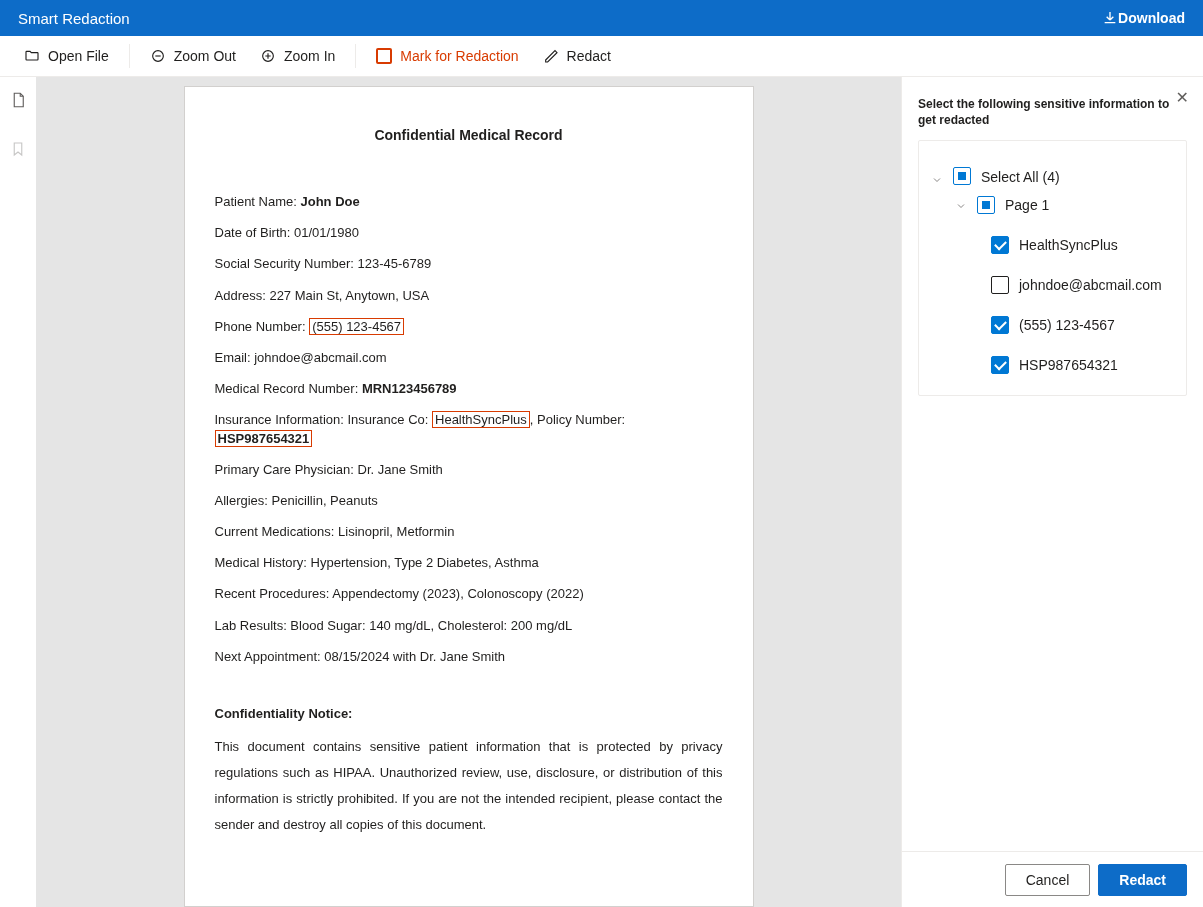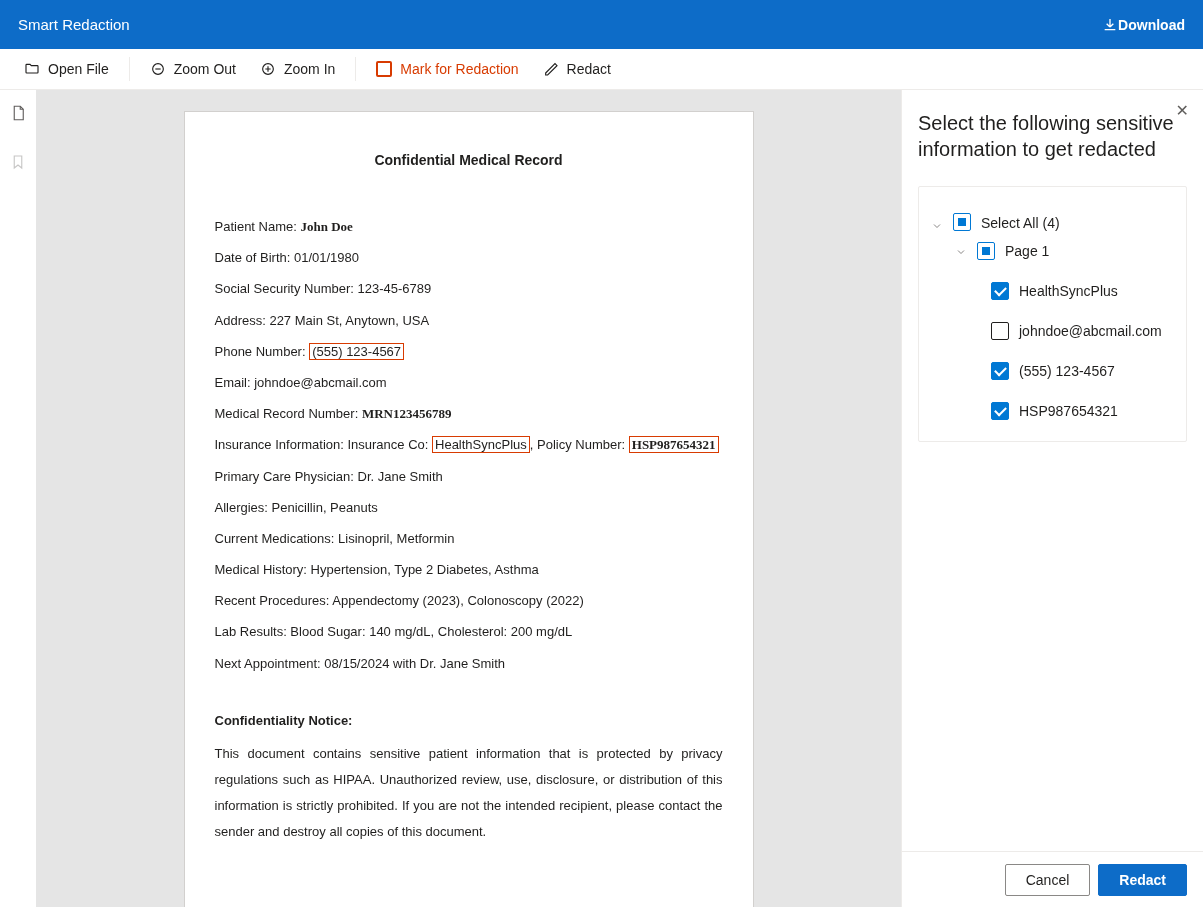--- a/index.html
+++ b/index.html
@@ -1,51 +1,51 @@
 <!DOCTYPE html>
 <html><head>
 <meta charset="utf-8">
 <style>
   * { box-sizing: border-box; }
   html, body { margin:0; padding:0; height:100%; font-family: "Segoe UI", Arial, sans-serif; font-size:14px; color:#201f1e; }
   body { display:flex; flex-direction:column; width:1203px; height:907px; overflow:hidden; background:#fff; }
 
   
-  .header { background:#0d6cc8; color:#fff; height:49px; display:flex; align-items:center; justify-content:space-between; padding:0 18px; }
+  .header { background:#0d6cc8; color:#fff; height:36px; display:flex; align-items:center; justify-content:space-between; padding:0 18px; }
   .header-title { font-size:15px; font-weight:400; }
   .download-btn { display:flex; align-items:center; cursor:pointer; font-weight:600; }
   .download-btn svg { width:16px; height:16px; stroke:#fff; fill:none; stroke-width:2; }
 
   
   .toolbar { height:41px; background:#fff; border-bottom:1px solid #edebe9; display:flex; align-items:center; padding:0 14px; gap:4px; }
   .tool-btn { display:flex; align-items:center; gap:8px; height:32px; padding:0 10px; cursor:pointer; border:none; background:transparent; font-size:14px; color:#201f1e; }
   .tool-btn svg { width:16px; height:16px; }
   .tool-sep { width:1px; height:24px; background:#edebe9; margin:0 6px; }
   .mark-btn .mark-sq { width:16px;height:16px;border:2px solid #d83b01;border-radius:2px; }
   .mark-btn { color:#d83b01; }
 
   
   .main { flex:1; display:flex; overflow:hidden; }
   .left-rail { width:36px; background:#fff; border-right:0; display:flex; flex-direction:column; align-items:center; padding-top:14px; gap:28px; }
   .left-rail svg { width:18px;height:18px; stroke:#605e5c; fill:none; stroke-width:1.5; }
   .left-rail .inactive { opacity:.35; }
 
   .canvas { flex:1; background:#e5e5e5; border-left:0; border-right:1px solid #edebe9; position:relative; overflow:auto; display:flex; justify-content:center; }
-  .page { width:570px; min-height:810px; background:#fff; border:1px solid #d2d0ce; margin-top:21px; padding:40px 30px 30px 30px; }
+  .page { width:570px; min-height:810px; background:#fff; border:1px solid #d2d0ce; margin-top:9px; padding:40px 30px 30px 30px; }
   .doc-title { text-align:center; font-weight:700; font-size:14px; margin-bottom:50px; }
   .doc-line { font-size:13px; margin-bottom:13px; line-height:1.4; }
-  .doc-line b { font-weight:700;font-family:Liberation Serif, serif; }
+  .doc-line b { font-weight:700; }
   .red-mark { border:1px solid #d83b01; padding:0 2px; }
   .notice-h { font-weight:700; margin-top:40px; margin-bottom:13px; font-size:13px; }
   .notice { font-size:13px; line-height:2.0; text-align:justify; }
 
   
   .panel { width:301px; background:#fff; display:flex; flex-direction:column; }
   .panel-body { flex:1; padding:20px 16px 0 16px; position:relative; }
-  .panel-title { font-size:20px; font-weight:400; line-height:1.3; margin-bottom:24px; }
+  .panel-title { font-size:12px; font-weight:700; line-height:1.3; margin-bottom:12px; }
   .close-x { position:absolute; right:14px; top:11px; cursor:pointer; font-size:16px; color:#605e5c; }
   .tree { border:1px solid #edebe9; border-radius:2px; padding:4px 0 10px 0; }
   .tree-row { display:flex; align-items:center; height:40px; cursor:pointer; }
   .chev { width:12px;height:12px; margin-left:12px; }
   .chev svg {width:12px;height:12px; stroke:#605e5c; stroke-width:1.5; fill:none;}
   .cbox { width:18px;height:18px; border:1px solid #0078d4; border-radius:2px; margin:0 10px; display:flex;align-items:center;justify-content:center; flex-shrink:0; }
   .cbox.checked { background:#0078d4; }
   .cbox.checked::after { content:''; width:5px;height:9px;border:solid #fff;border-width:0 2px 2px 0;transform:rotate(45deg) translate(-1px,-1px); }
   .cbox.indet::after { content:''; width:8px;height:8px;background:#0078d4; }
   .cbox.empty { border-color:#201f1e; }

